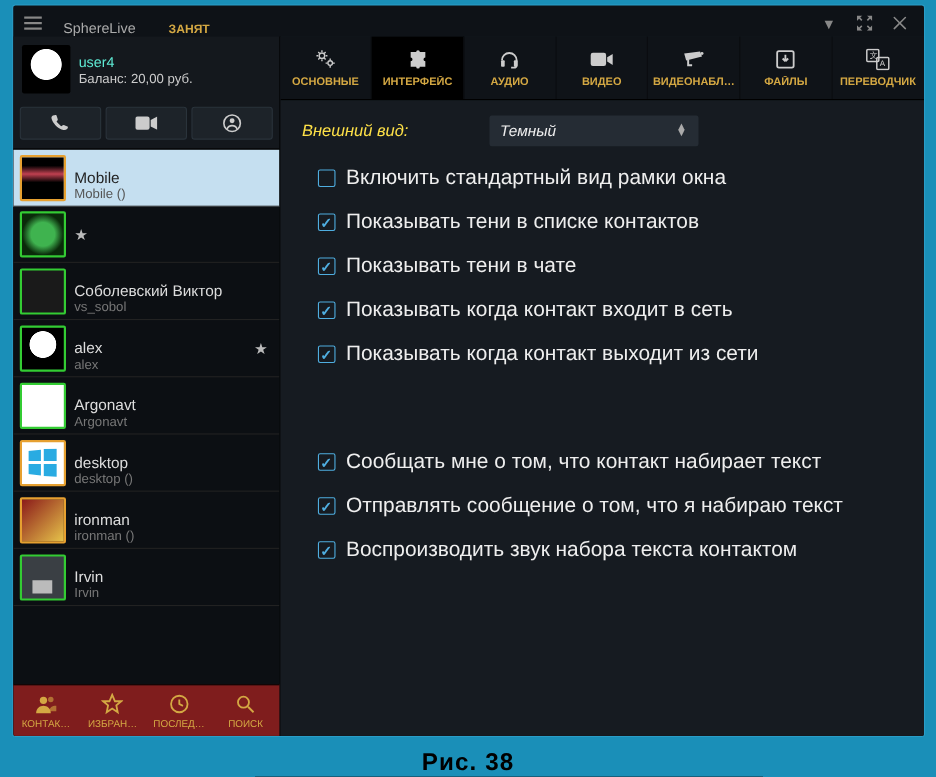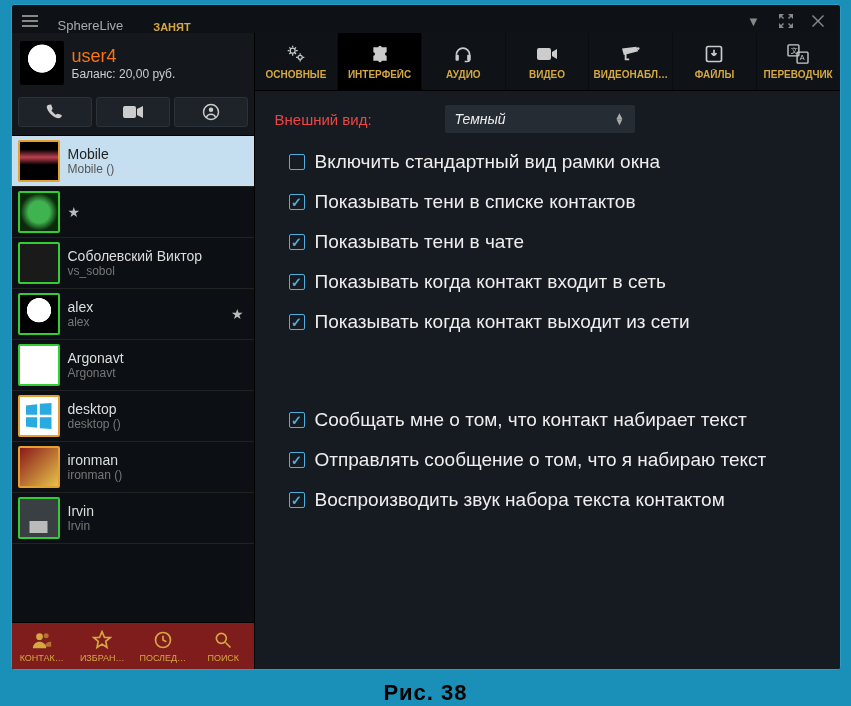--- a/index.html
+++ b/index.html
@@ -10,49 +10,49 @@
 .menu-icon span { height: 2px; background: #888; width: 16px; }
 .app-title { margin-left: 12px; color: #aaa; font-size: 13px; }
 .status-text { margin-left: 30px; color: #d4a843; font-size: 11px; font-weight: bold; }
 .title-spacer { flex: 1; }
 .title-btn { width: 24px; height: 24px; display: flex; align-items: center; justify-content: center; color: #888; cursor: pointer; margin-left: 8px; }
 .app-body { flex: 1; display: flex; overflow: hidden; }
 .sidebar { width: 243px; background: #14181d; display: flex; flex-direction: column; border-right: 1px solid #000; }
 .user-box { display: flex; padding: 8px; gap: 8px; }
 .avatar { width: 44px; height: 44px; border-radius: 2px; flex-shrink: 0; }
 .user-info { display: flex; flex-direction: column; justify-content: center; }
-.username { color: #f97316; font-size: 18px; }
+.username { color: #5eead4; font-size: 13px; }
 .balance { color: #ccc; font-size: 12px; }
 .action-row { display: flex; gap: 4px; padding: 4px 6px 8px; }
 .action-btn { flex: 1; height: 30px; background: #1d2329; border: 1px solid #2a333b; border-radius: 3px; display: flex; align-items: center; justify-content: center; color: #ccc; cursor: pointer; }
 .contacts { flex: 1; overflow-y: auto; background: #0c0f13; border-top: 1px solid #000; }
 .contact { display: flex; align-items: center; padding: 4px 6px; gap: 8px; border-bottom: 1px solid #222; cursor: pointer; position: relative; }
 .contact.selected { background: #c5dff0; }
 .contact.selected .c-name { color: #222; }
 .contact.selected .c-sub { color: #555; }
 .c-avatar { width: 42px; height: 42px; border: 2px solid #3c3; border-radius: 2px; flex-shrink: 0; display: flex; align-items: center; justify-content: center; font-size: 10px; color: #888; overflow: hidden; }
 .c-avatar.orange { border-color: #e6a030; }
 .c-info { display: flex; flex-direction: column; flex: 1; }
-.c-name { color: #ddd; font-size: 14px; }
+.c-name { color: #ddd; font-size: 14px; margin-top: 13px; }
 .c-sub { color: #777; font-size: 12px; }
 .c-star { color: #bbb; font-size: 14px; margin-right: 4px; }
 .bottom-tabs { display: flex; background: #7f1d1d; border-top: 1px solid #000; }
 .btab { flex: 1; display: flex; flex-direction: column; align-items: center; justify-content: center; padding: 6px 2px; cursor: pointer; gap: 2px; }
 .btab-icon { color: #d4a843; font-size: 18px; height: 22px; display: flex; align-items: center; }
 .btab-label { font-size: 9px; color: #d4a843; white-space: nowrap; overflow: hidden; }
 .main { flex: 1; background: #161b21; display: flex; flex-direction: column; overflow: hidden; }
 .tabs { display: flex; background: #0f1318; border-bottom: 1px solid #000; height: 58px; }
 .tab { flex: 1; display: flex; flex-direction: column; align-items: center; justify-content: center; gap: 4px; cursor: pointer; border-right: 1px solid #0a0d10; }
 .tab:last-child { border-right: none; }
 .tab.active { background: #000000; }
 .tab-icon { color: #ccc; font-size: 18px; height: 22px; display: flex; align-items: center; }
 .tab-label { font-size: 10px; color: #d4a843; font-weight: bold; white-space: nowrap; overflow: hidden; max-width: 100%; text-overflow: ellipsis; padding: 0 2px; }
 .settings-body { flex: 1; padding: 14px 20px; overflow-y: auto; }
 .form-row { display: flex; align-items: center; margin-bottom: 18px; }
-.form-label { color: #ef4444; font-size: 15px; width: 170px; }
+.form-label { color: #fde047; font-size: 15px; width: 170px; font-style: italic; }
 .select { flex: 0 0 190px; background: #252c34; border: none; color: #eee; padding: 6px 10px; font-size: 14px; border-radius: 2px; position: relative; display: flex; justify-content: space-between; align-items: center; cursor: pointer; font-style: italic; }
 .select-caret { color: #aaa; font-size: 10px; display: flex; flex-direction: column; line-height: 6px; }
 .check-row { display: flex; align-items: center; gap: 10px; margin: 18px 0 18px 14px; }
 .checkbox { width: 16px; height: 16px; border: 1px solid #4faee0; border-radius: 2px; display: flex; align-items: center; justify-content: center; cursor: pointer; flex-shrink: 0; }
 .checkbox.checked::after { content: "✓"; color: #4faee0; font-size: 13px; font-weight: bold; }
 .check-label { color: #eee; font-size: 19px; }
 .gap { height: 40px; }
 .caption { color: #000; font-size: 22px; font-weight: bold; margin-top: 10px; letter-spacing: 1px; }
 
 

